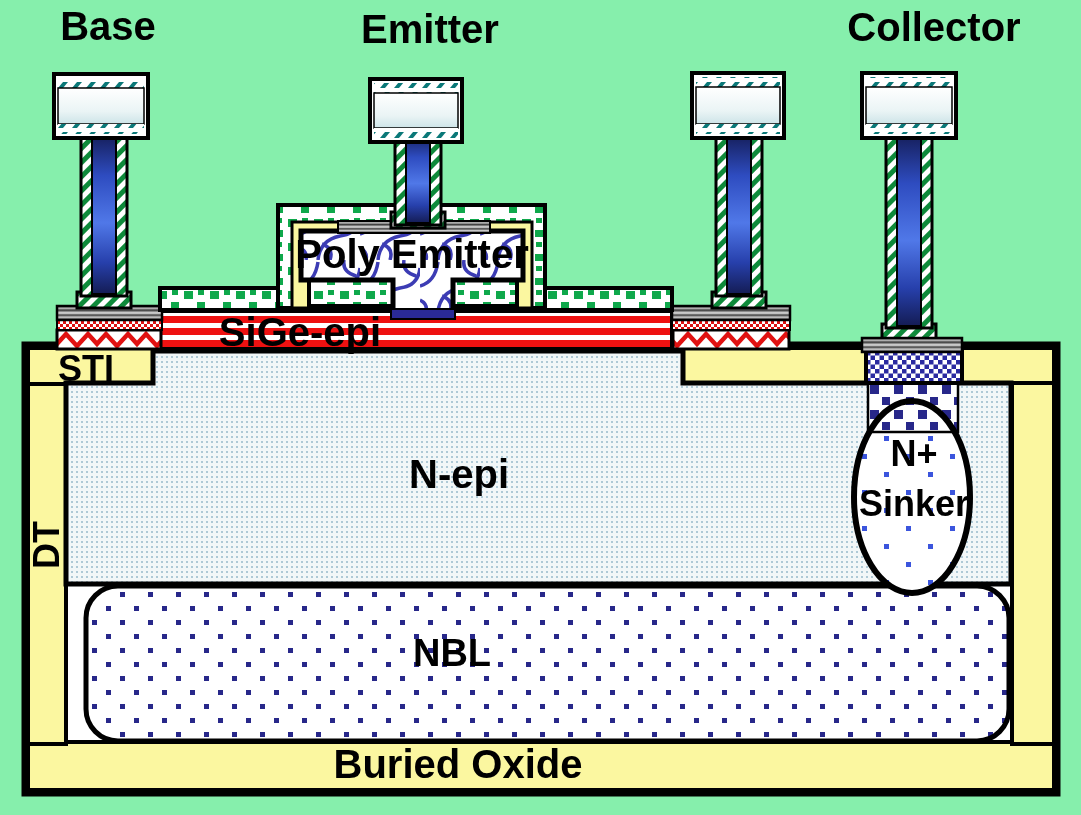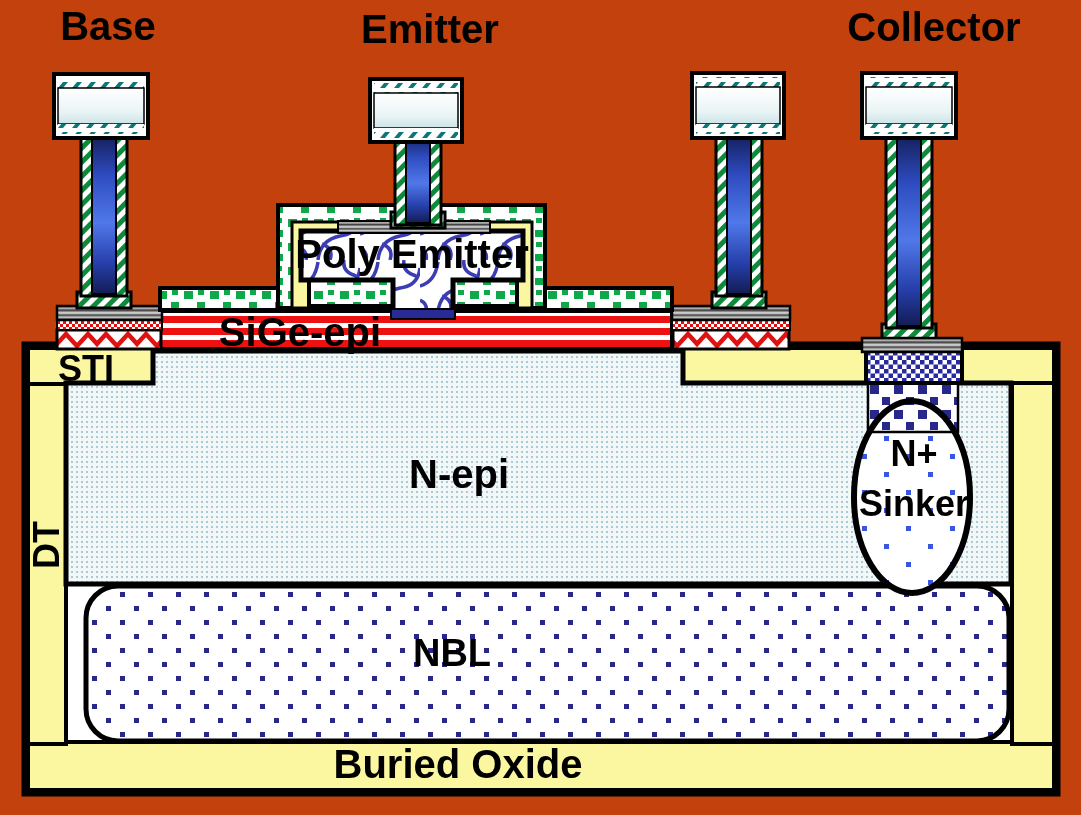--- a/index.html
+++ b/index.html
@@ -1,16 +1,16 @@
 <!DOCTYPE html>
 <html><head>
 <meta charset="utf-8">
 <style>
   html,body{margin:0;padding:0;background:#ffffff;}
-  .stage{width:1081px;height:815px;position:relative;background:#c2410c;}
+  .stage{width:1081px;height:815px;position:relative;background:#86efac;}
   svg{display:block;}
   text{font-family:"Liberation Sans", sans-serif;font-weight:bold;fill:#000;}
 </style>
 </head>
 <body>
 
 <div class="stage">
 <svg width="1081" height="815" viewBox="0 0 1081 815">
   <defs>
     <linearGradient id="gradCap" x1="0" y1="0" x2="0" y2="1">

